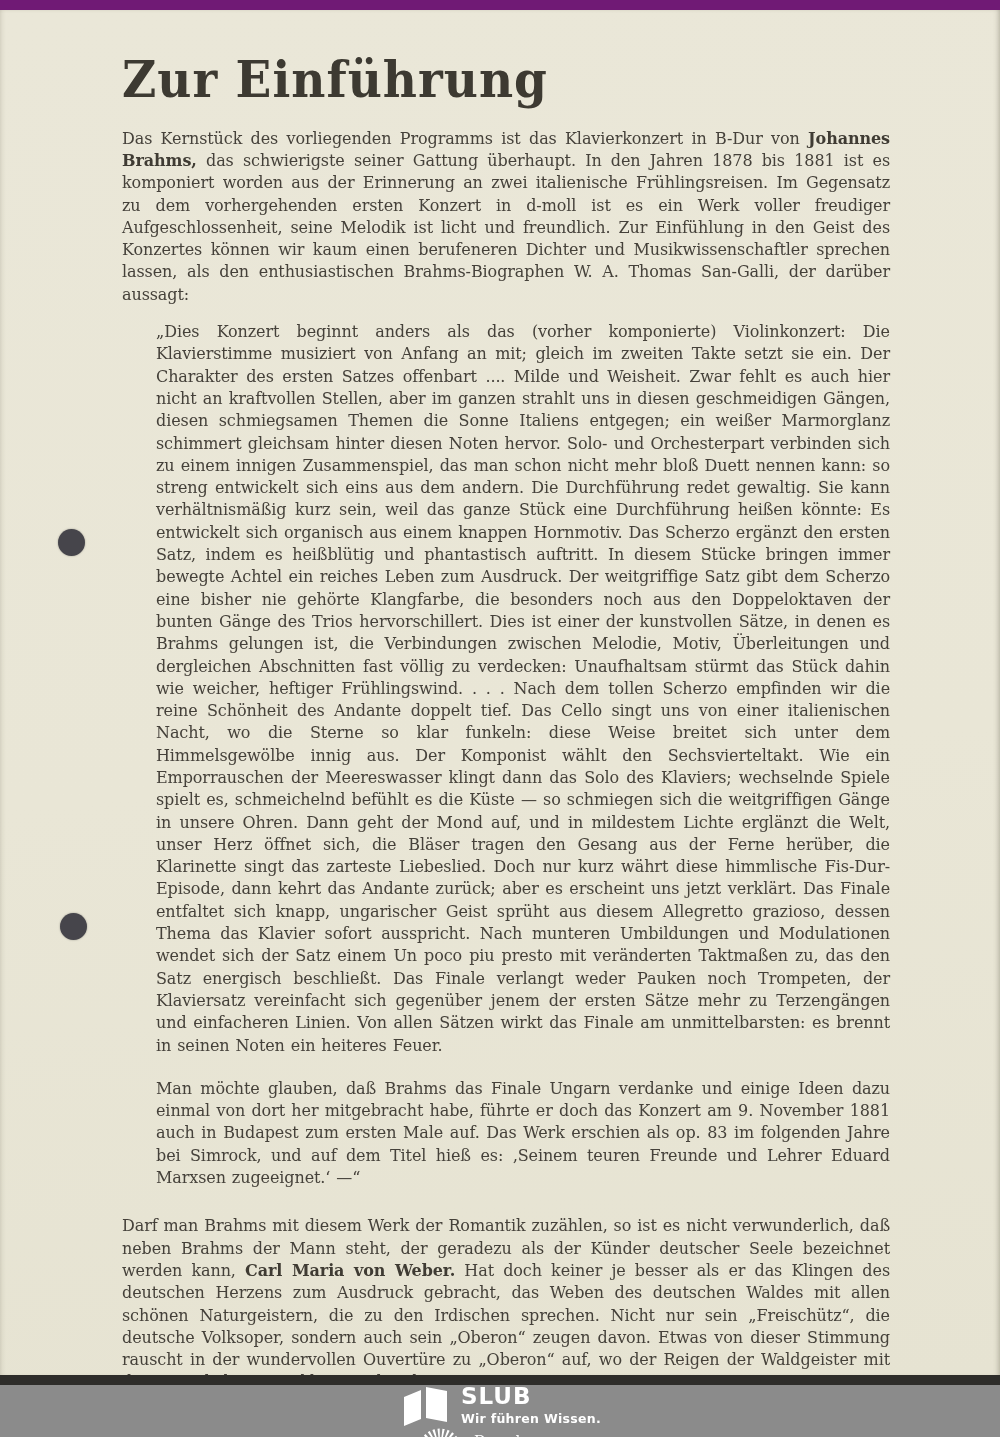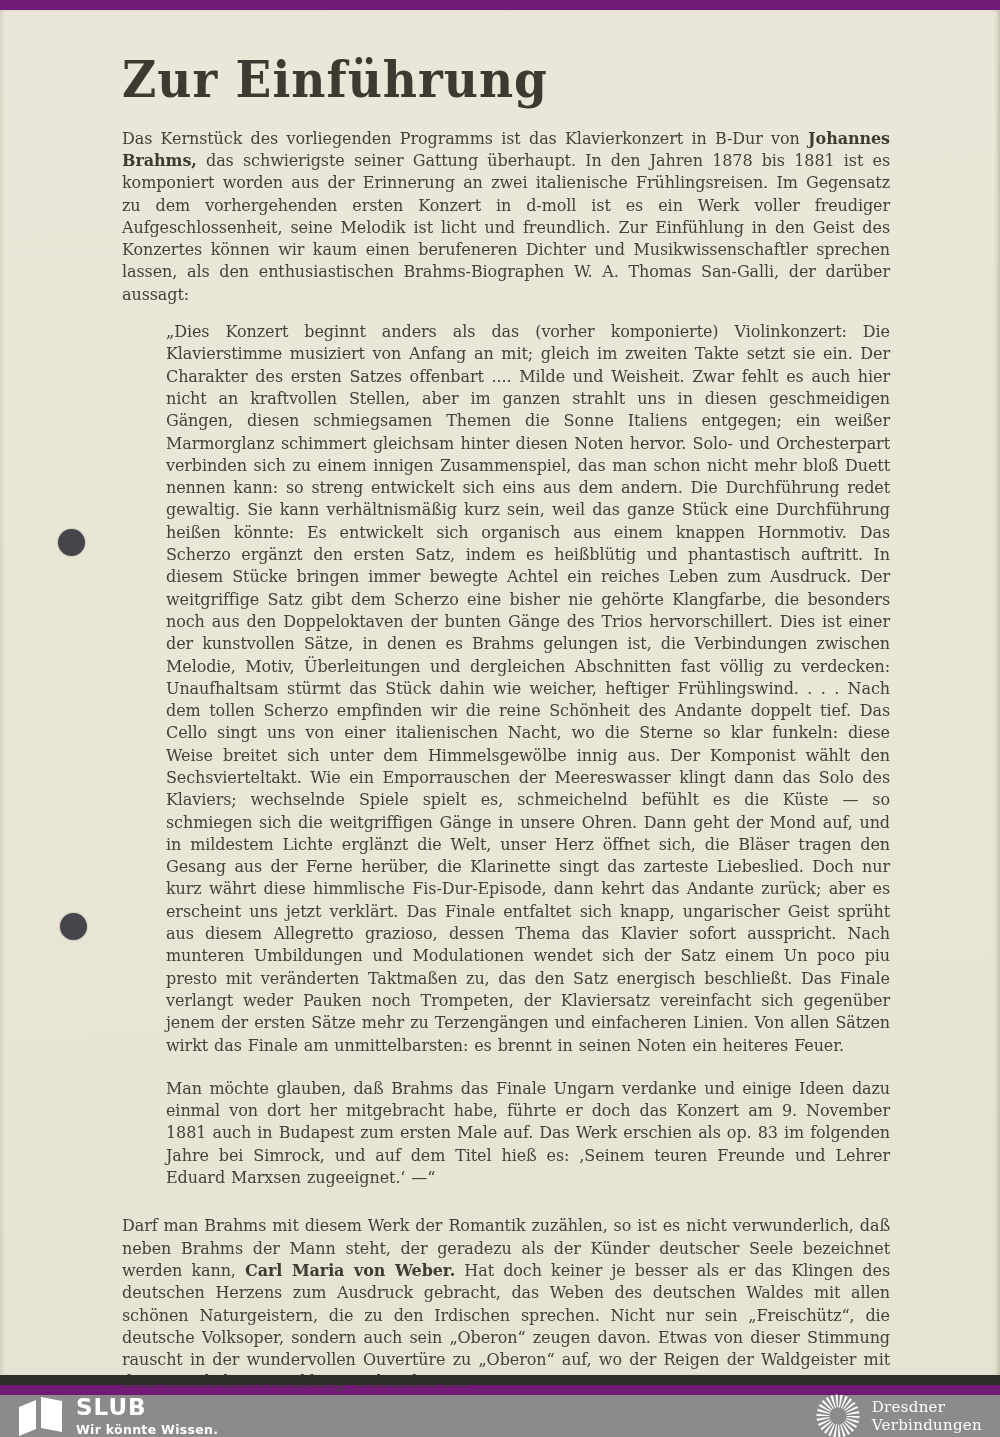--- a/index.html
+++ b/index.html
@@ -22,38 +22,39 @@
     font-size:47px;line-height:1.1;font-weight:bold;
     color:#3d3a32;margin:0 0 24px 0;letter-spacing:1px;
     transform:scaleY(1.08);transform-origin:left top;
   }
   .par{
     font-size:16px;line-height:22.3px;text-align:justify;
     margin:0;letter-spacing:-0.1px;word-spacing:1px;
   }
   .par b{font-weight:bold;color:#3f3b33;}
   .intro{margin-bottom:15px;}
-  .quote-block{margin-left:44px;}
+  .quote-block{margin-left:34px;}
   .quote-block .par{margin-bottom:21px;}
   .quote-block .par:last-child{margin-bottom:26px;}
   
   .punch-hole{
     position:absolute;width:27px;height:27px;border-radius:50%;
     background:#46454b;box-shadow:0 0 2px rgba(0,0,0,.35);
   }
   .hole-1{left:58px;top:529px;}
   .hole-2{left:60px;top:913px;}
   
   .edge-strip{position:absolute;left:0;right:0;bottom:52px;height:10px;background:#2e2d2a;}
   
   .footer-bar{
-    position:absolute;left:0;right:0;bottom:0;height:42px;
+    position:absolute;left:0;right:0;bottom:0;height:52px;
     background:#8b8b8b;display:flex;align-items:center;justify-content:space-between;
     padding:0 14px 0 18px;box-sizing:border-box;
     font-family:"DejaVu Sans","Liberation Sans",sans-serif;
+    flex-direction:column;
   }
   .slub-block{display:flex;align-items:center;gap:12px;}
   .slub-text{color:#fff;}
   .slub-name{font-size:23px;font-weight:bold;letter-spacing:1px;line-height:1;}
   .slub-tagline{font-size:12.5px;font-weight:bold;margin-top:3px;letter-spacing:.3px;}
   .partner-block{display:flex;align-items:center;gap:10px;margin-right:4px;}
   .partner-text{
     color:#fff;font-family:"DejaVu Serif","Liberation Serif",serif;
     font-size:15px;line-height:18px;letter-spacing:.3px;
   }
@@ -88,21 +89,21 @@
 
   <div class="footer-bar">
 
     <div class="slub-block">
       <svg class="logo-svg" width="46" height="40" viewBox="0 0 46 40">
         <polygon points="1,11 18,4 18,33 1,40" fill="#ffffff"></polygon>
         <polygon points="23,1 44,5 44,36 23,32" fill="#ffffff"></polygon>
       </svg>
       <div class="slub-text">
         <div class="slub-name">SLUB</div>
-        <div class="slub-tagline">Wir könnte Wissen.</div>
+        <div class="slub-tagline">Wir führen Wissen.</div>
       </div>
     </div>
 
     <div class="partner-block">
       <svg class="logo-svg" width="48" height="48" viewBox="0 0 48 48">
         <circle cx="24" cy="24" r="15" fill="none" stroke="#ffffff" stroke-width="13" stroke-dasharray="1.6 2.0"></circle>
       </svg>
       <div class="partner-text">
         <div>Dresdner</div>
         <div>Verbindungen</div>

